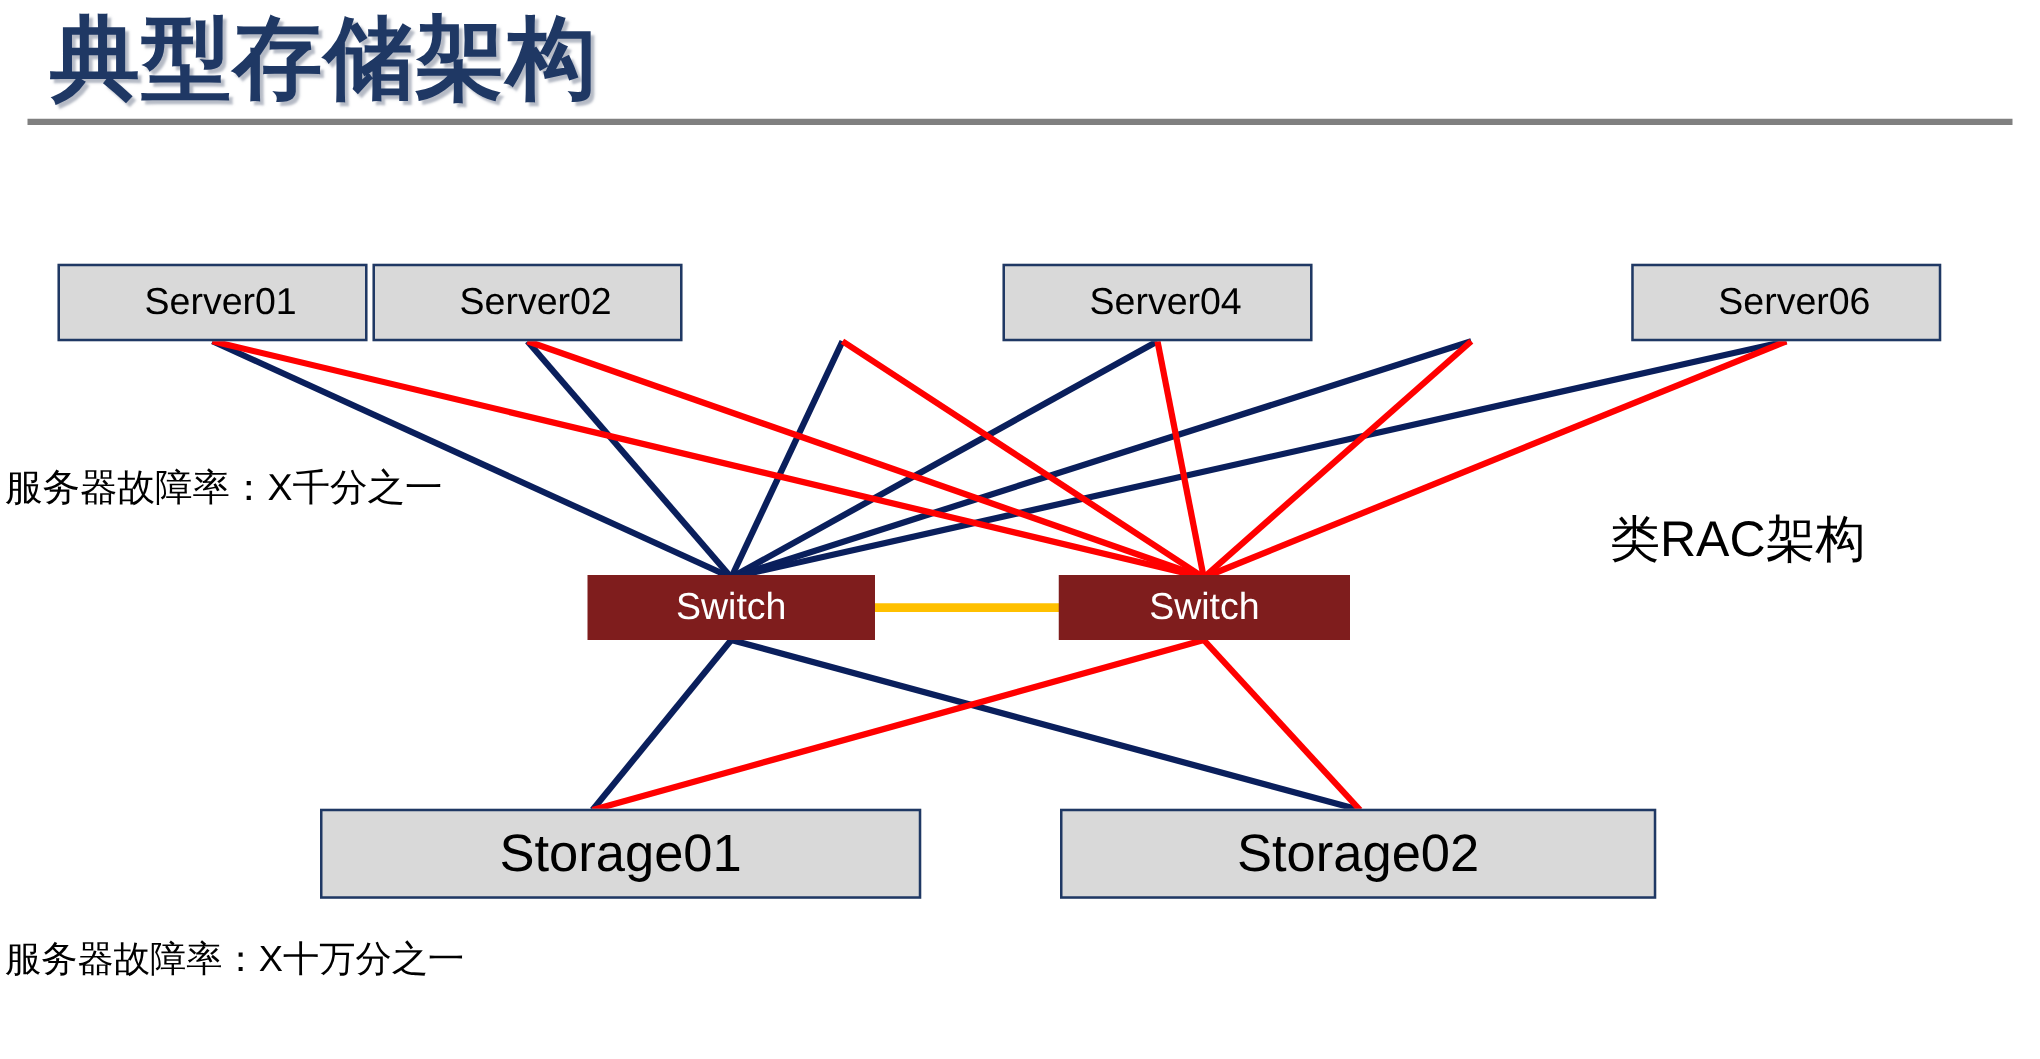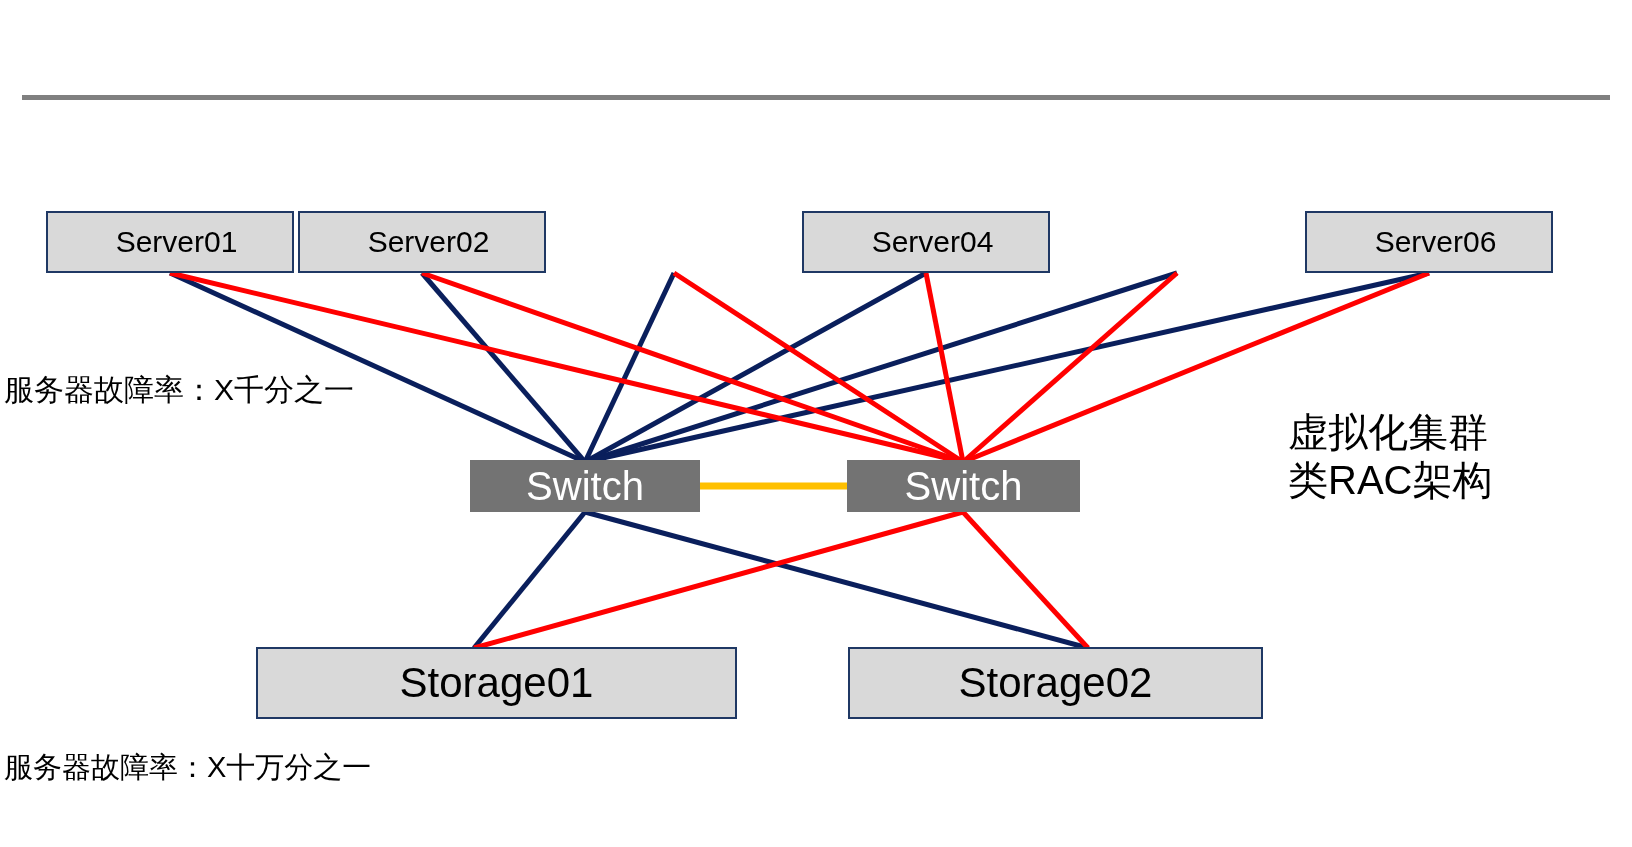--- a/index.html
+++ b/index.html
@@ -62,40 +62,40 @@
     width: 248px;
     height: 62px;
     background: #D9D9D9;
     border: 2px solid #1F3864;
     color: #000000;
     font-size: 30px;
     top: 211px;
     padding-left: 13px;
   }
   .switch-node {
-    background: #737373;
+    background: #7f1d1d;
     color: #ffffff;
-    font-size: 40px;
+    font-size: 30px;
     height: 52px;
     top: 460px;
     border: none;
   }
   #switch-left  { left: 470px; width: 230px; }
   #switch-right { left: 847px; width: 233px; }
 
   .storage-node {
     background: #D9D9D9;
     border: 2px solid #1F3864;
     color: #000000;
     font-size: 42px;
     height: 72px;
     top: 647px;
   }
   #storage-01 { left: 224px;  width: 481px; margin-left: 32px; }
-  #storage-02 { left: 848px;  width: 415px; }
+  #storage-02 { left: 848px;  width: 477px; }
 
   
   .annotation {
     position: absolute;
     color: #000000;
     white-space: nowrap;
   }
   #note-server-failure {
     left: 4px;
     top: 370px;
@@ -112,20 +112,21 @@
     font-size: 40px;
     line-height: 48px;
   }
   #cluster-note div { white-space: nowrap; }
 </style>
 </head>
 <body>
 
 <div id="slide">
 
+  <div id="slide-title">典型存储架构</div>
   <div id="title-rule"></div>
 
   <svg id="diagram-svg" viewBox="0 0 1632 847" preserveAspectRatio="none">
       <line x1="170" y1="273" x2="585" y2="462" stroke="#0A1F5C" stroke-width="5" stroke-linecap="butt"></line>
       <line x1="422" y1="273" x2="585" y2="462" stroke="#0A1F5C" stroke-width="5" stroke-linecap="butt"></line>
       <line x1="674" y1="273" x2="585" y2="462" stroke="#0A1F5C" stroke-width="5" stroke-linecap="butt"></line>
       <line x1="926" y1="273" x2="585" y2="462" stroke="#0A1F5C" stroke-width="5" stroke-linecap="butt"></line>
       <line x1="1177" y1="273" x2="585" y2="462" stroke="#0A1F5C" stroke-width="5" stroke-linecap="butt"></line>
       <line x1="1429" y1="273" x2="585" y2="462" stroke="#0A1F5C" stroke-width="5" stroke-linecap="butt"></line>
       <line x1="170" y1="273" x2="963" y2="462" stroke="#FF0000" stroke-width="5" stroke-linecap="butt"></line>
@@ -165,17 +166,16 @@
       <span>Storage01</span>
     </div>
   <div class="node storage-node" id="storage-02">
       <span>Storage02</span>
     </div>
 
   <div class="annotation" id="note-server-failure">服务器故障率：X千分之一</div>
   <div class="annotation" id="note-storage-failure">服务器故障率：X十万分之一</div>
 
   <div class="annotation" id="cluster-note">
-    <div>虚拟化集群</div>
     <div>类RAC架构</div>
   </div>
 
 </div>
 
 </body></html>

